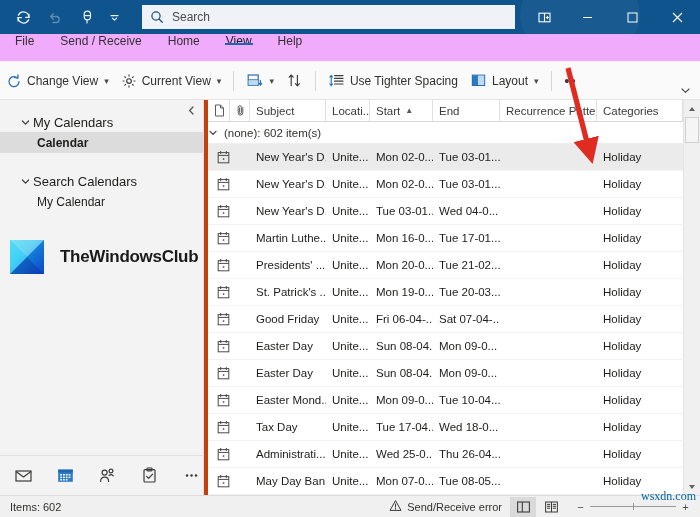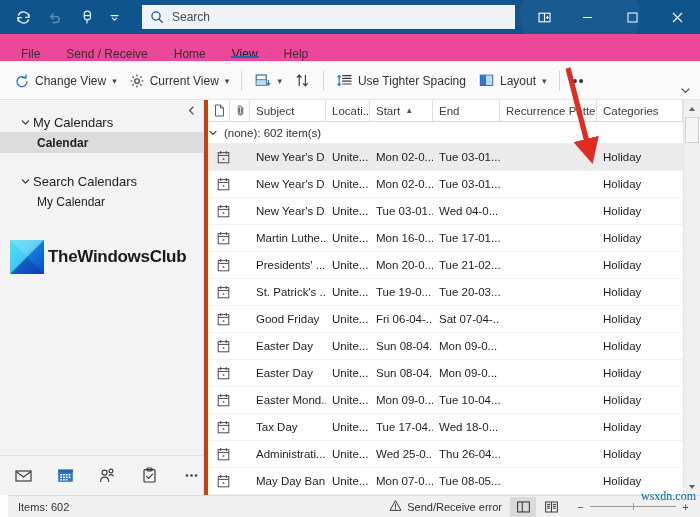--- a/index.html
+++ b/index.html
@@ -56,23 +56,23 @@
     width: 45px; height: 34px;
     display: flex; align-items: center; justify-content: center;
     color: #ffffff; cursor: pointer;
   }
   .wc.extra { width: 42px; }
 
   
   .tabs {
     height: 28px;
     flex: 0 0 28px;
-    background: #ec4899;
-    display: flex; align-items: flex-end;
-    padding-left: 8px;
+    background: #f0abfc;
+    display: flex; align-items: flex-start;
+    padding-left: 2px;
     border-bottom: 1px solid #f0f0f0;
   }
   .tab {
     padding: 0 13px;
     display: flex; align-items: center;
     font-size: 12px; color: #31312f;
     cursor: pointer; position: relative;
   }
   .tab.active { color: #1d1d1b; font-weight: 400; }
   .tab.active::after {
@@ -80,21 +80,20 @@
     left: 12px; right: 12px; bottom: 3px;
     height: 2px; background: #1c68b0;
   }
 
   
   .ribbon {
     height: 38px;
     flex: 0 0 38px;
     background: #fafafa;
     display: flex; align-items: center;
-    padding-left: 8px;
     border-bottom: 1px solid #e3e3e3;
     position: relative;
   }
   .cmd {
     display: flex; align-items: center;
     height: 26px; padding: 0 6px;
     font-size: 12px; color: #31312f;
     cursor: pointer; gap: 5px;
     white-space: nowrap;
   }
@@ -141,21 +140,21 @@
     height: 21px; display: flex; align-items: center;
     padding-left: 37px; font-size: 12px; color: #1d1d1b;
     cursor: pointer;
   }
   .tree-item.selected { background: #dcdcdc; font-weight: bold; }
   .tree-gap { height: 18px; }
 
   
   .watermark {
     margin: 28px 0 0 10px;
-    display: flex; align-items: center; gap: 4px;
+    display: flex; align-items: center; gap: 16px;
   }
   .wm-logo {
     width: 34px; height: 34px; flex: 0 0 34px;
     background: linear-gradient(135deg,#36d3f2 0%,#1dc0ef 38%,#0b4fd0 100%);
     position: relative; overflow: hidden;
   }
   .wm-logo::before, .wm-logo::after {
     content: ""; position: absolute; left: 0; top: 0;
     width: 0; height: 0;
   }
@@ -274,21 +273,20 @@
 
   
   .statusbar {
     height: 22px; flex: 0 0 22px;
     background: #f0f0f0;
     border-top: 1px solid #dcdcdc;
     display: flex; align-items: center;
     font-size: 11px; color: #31312f;
     padding: 0 4px 0 10px;
     position: relative;
-    margin-left: 8px;
   }
   .sb-left { display: flex; align-items: center; }
   .sb-right { margin-left: auto; display: flex; align-items: center; gap: 2px; }
   .sb-err {
     display: flex; align-items: center; gap: 5px;
     cursor: pointer; padding: 0 6px;
   }
   .sb-viewbtn {
     width: 26px; height: 20px;
     display: flex; align-items: center; justify-content: center;
@@ -732,21 +730,21 @@
                   <svg width="13" height="14" viewBox="0 0 13 14" fill="none" stroke="#4a4a48" stroke-width="1">
   <rect x="1.2" y="2.6" width="10.6" height="10.2"></rect>
   <path d="M1.2 5.4h10.6"></path>
   <path d="M3.7 1.4v2.2M9.3 1.4v2.2" stroke-linecap="round"></path>
   <rect x="5.8" y="8.3" width="1.5" height="1.5" fill="#4a4a48" stroke="none"></rect>
 </svg>
                 </div>
                 <div class="cell c-att"></div>
                 <div class="cell c-sub">St. Patrick's ...</div>
                 <div class="cell c-loc">Unite...</div>
-                <div class="cell c-start">Tue 19-0...</div>
+                <div class="cell c-start">Mon 19-0...</div>
                 <div class="cell c-end">Tue 20-03...</div>
                 <div class="cell c-rec"></div>
                 <div class="cell c-cat">Holiday</div>
               </div>
               <div class="row">
                 <div class="cell c-ico icon">
                   <svg width="13" height="14" viewBox="0 0 13 14" fill="none" stroke="#4a4a48" stroke-width="1">
   <rect x="1.2" y="2.6" width="10.6" height="10.2"></rect>
   <path d="M1.2 5.4h10.6"></path>
   <path d="M3.7 1.4v2.2M9.3 1.4v2.2" stroke-linecap="round"></path>

